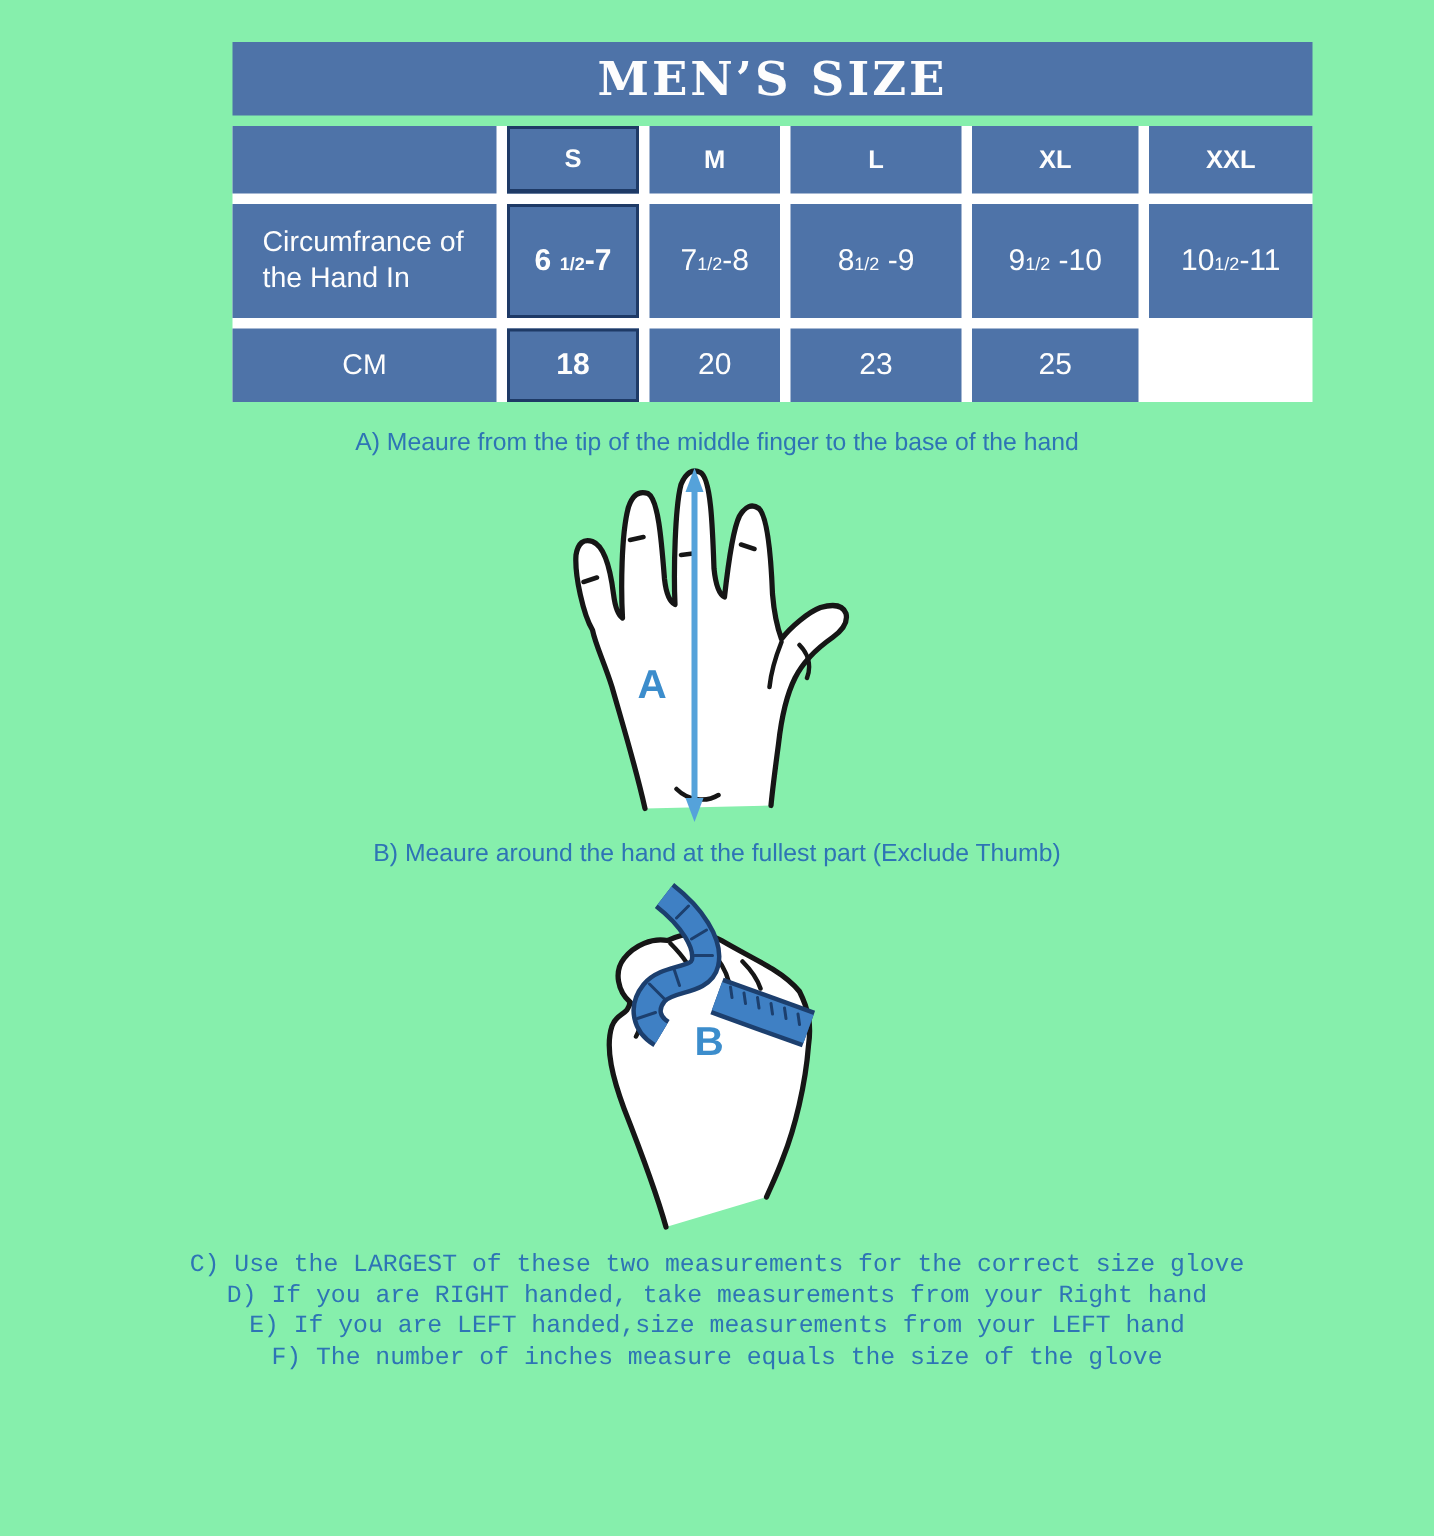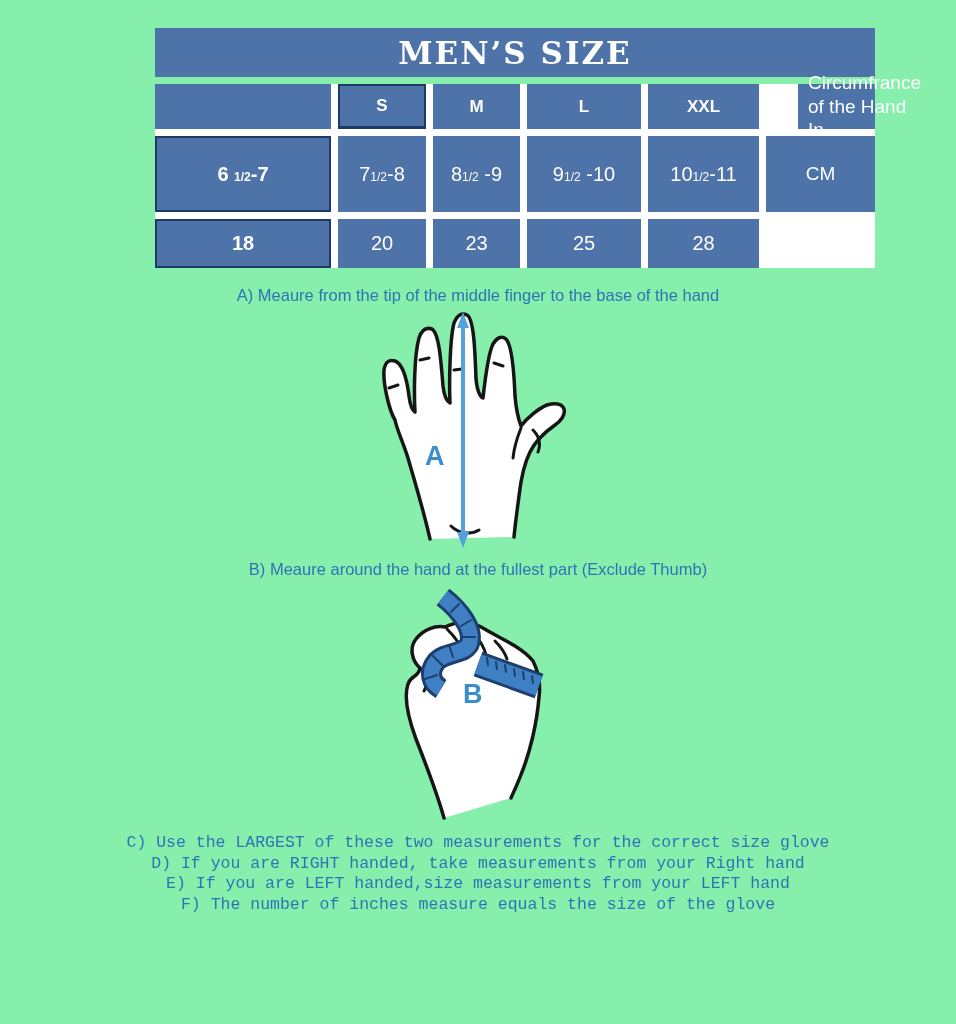--- a/index.html
+++ b/index.html
@@ -39,21 +39,21 @@
   .cell{
     background:var(--table-blue);
     color:#fdfdfd;
     display:flex;align-items:center;justify-content:center;
     font-size:20px;
     box-sizing:border-box;
   }
   .cell.empty{background:var(--table-blue);}
   .cell.head{font-weight:bold;font-size:17px;}
   .cell.rowlabel{font-size:19px;}
-  .cell.rowlabel.left{justify-content:flex-start;text-align:left;padding-left:10px;line-height:1.25;margin-left:32px;}
+  .cell.rowlabel.left{justify-content:flex-start;text-align:left;padding-left:20px;line-height:1.25;}
   .cell.hl{
     border:2px solid var(--highlight-border);
     font-weight:bold;
   }
   .cell.hl.head{border-bottom-width:3px;}
   .frac{font-size:0.6em;letter-spacing:0;text-align:right;}
   
   .note{
     position:absolute;left:0;width:956px;
     text-align:center;color:var(--instruction-blue);
@@ -86,20 +86,21 @@
 
   <div class="size-table">
     <div class="table-title">MEN’S SIZE</div>
 
     <div class="grid">
 
       <div class="cell empty"></div>
       <div class="cell head hl">S</div>
       <div class="cell head">M</div>
       <div class="cell head">L</div>
+      <div class="cell head">XL</div>
       <div class="cell head">XXL</div>
 
       <div class="cell rowlabel left">Circumfrance of the Hand In</div>
       <div class="cell hl">
         <span><span>6 </span><span class="frac">1/2</span><span>-7</span></span>
       </div>
       <div class="cell">
         <span><span>7</span><span class="frac">1/2</span><span>-8</span></span>
       </div>
       <div class="cell">
@@ -110,21 +111,20 @@
       </div>
       <div class="cell">
         <span><span>10</span><span class="frac">1/2</span><span>-11</span></span>
       </div>
 
       <div class="cell rowlabel">CM</div>
       <div class="cell hl">18</div>
       <div class="cell">20</div>
       <div class="cell">23</div>
       <div class="cell">25</div>
-      <div class="cell">28</div>
     </div>
   </div>
 
   <div class="note note-a">A) Meaure from the tip of the middle finger to the base of the hand</div>
 
   <svg class="diagram d-hand" width="240" height="248" viewBox="0 0 240 248">
 
     <path class="hand-stroke" d="
       M 77,233
       C 71,206 63,180 55,152

